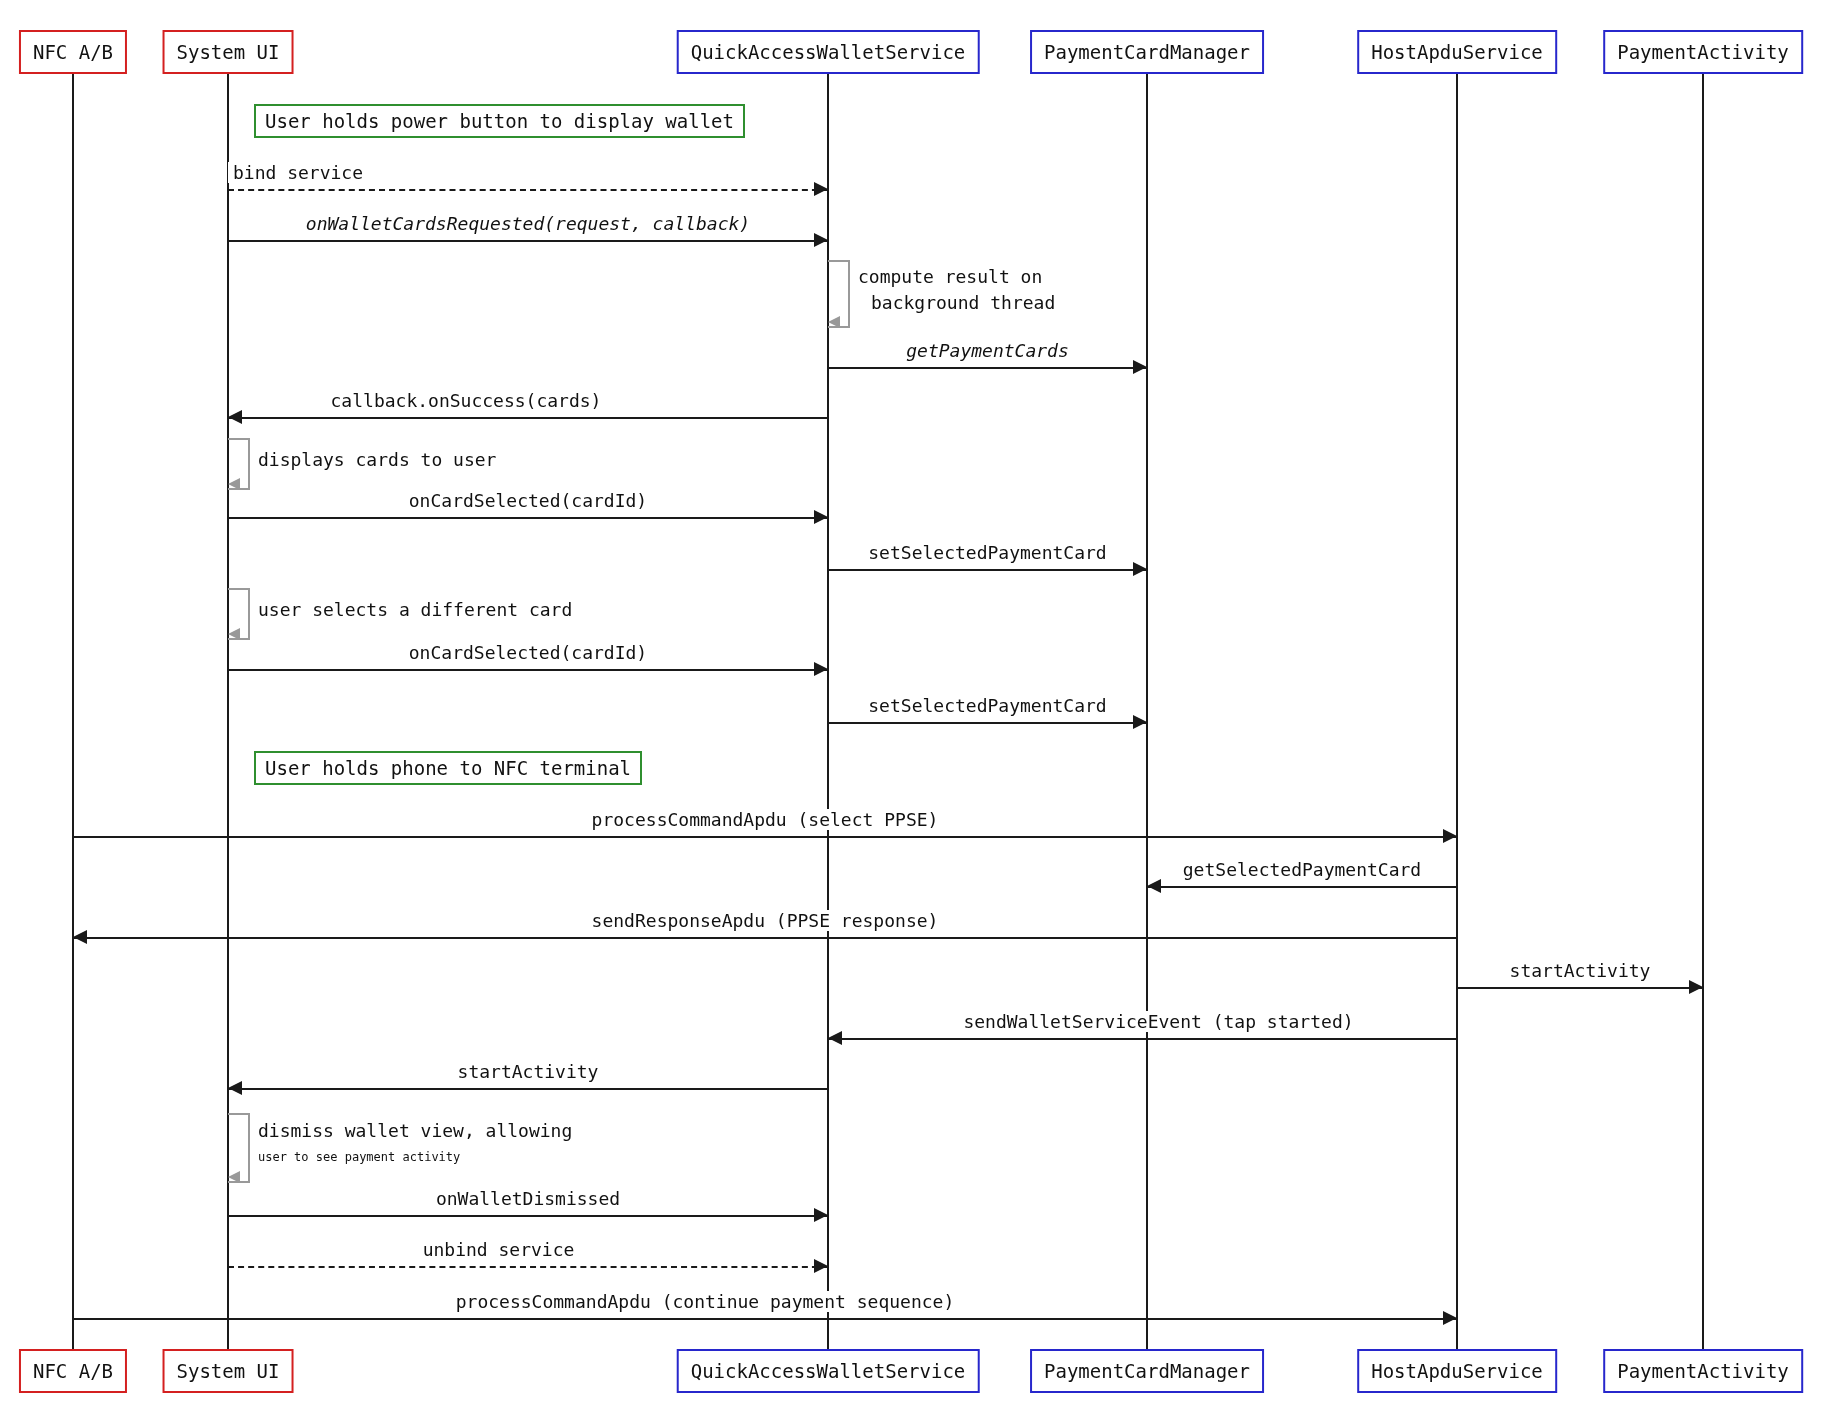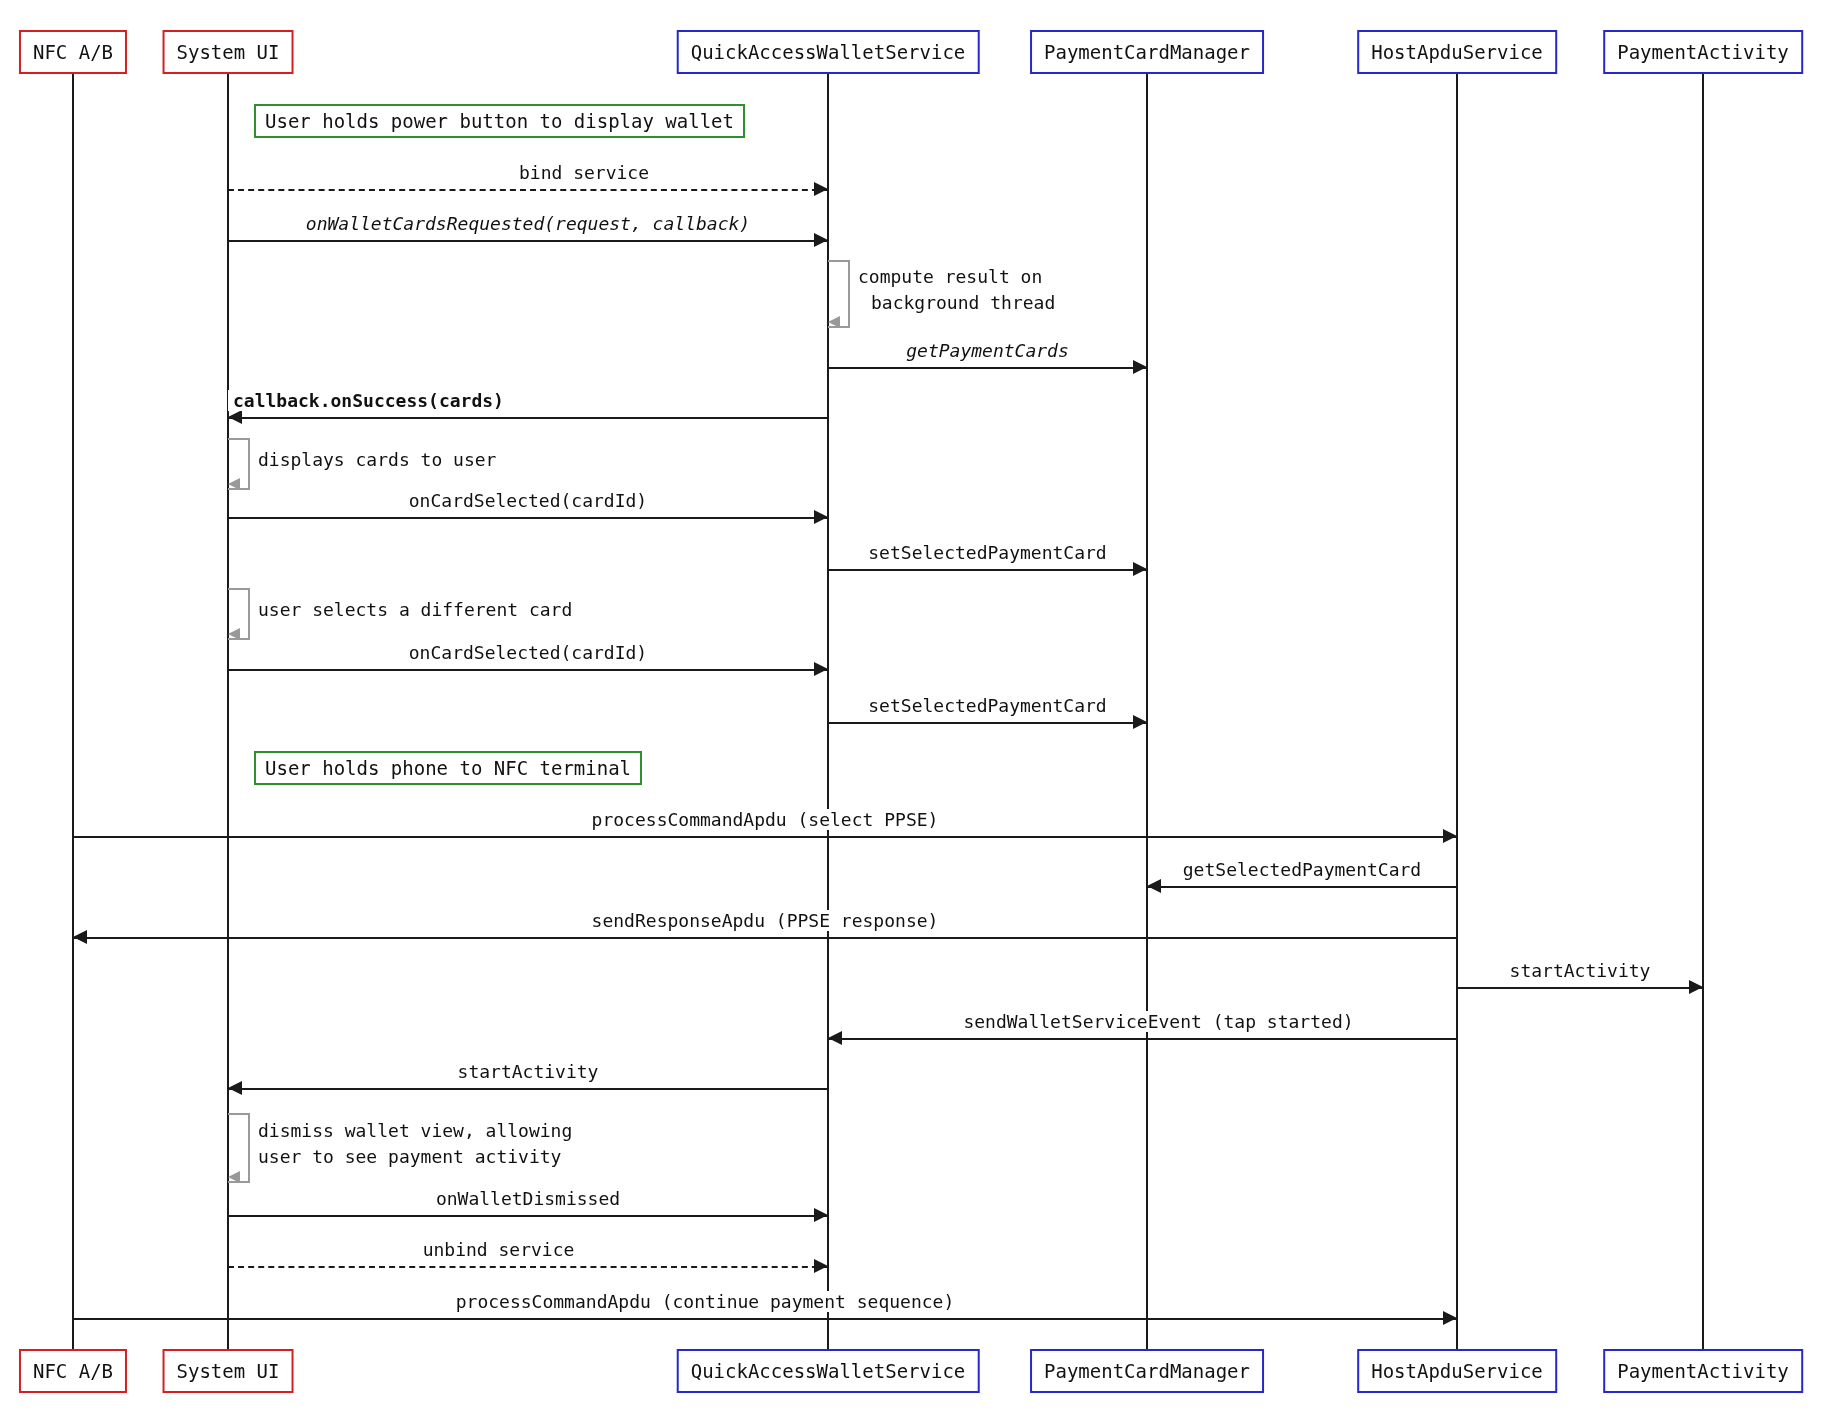--- a/index.html
+++ b/index.html
@@ -31,30 +31,30 @@
     <div style="position: absolute; left: 828px; top: 30px; transform: translateX(-50%); height: 40px; line-height: 40px; padding: 0px 12px; border: 2px solid rgb(39, 39, 204); background: rgb(255, 255, 255); font-size: 19px; white-space: nowrap; z-index: 5;">QuickAccessWalletService</div>
     <div style="position: absolute; left: 828px; top: 1349px; transform: translateX(-50%); height: 40px; line-height: 40px; padding: 0px 12px; border: 2px solid rgb(39, 39, 204); background: rgb(255, 255, 255); font-size: 19px; white-space: nowrap; z-index: 5;">QuickAccessWalletService</div>
     <div style="position: absolute; left: 1147px; top: 30px; transform: translateX(-50%); height: 40px; line-height: 40px; padding: 0px 12px; border: 2px solid rgb(39, 39, 204); background: rgb(255, 255, 255); font-size: 19px; white-space: nowrap; z-index: 5;">PaymentCardManager</div>
     <div style="position: absolute; left: 1147px; top: 1349px; transform: translateX(-50%); height: 40px; line-height: 40px; padding: 0px 12px; border: 2px solid rgb(39, 39, 204); background: rgb(255, 255, 255); font-size: 19px; white-space: nowrap; z-index: 5;">PaymentCardManager</div>
     <div style="position: absolute; left: 1457px; top: 30px; transform: translateX(-50%); height: 40px; line-height: 40px; padding: 0px 12px; border: 2px solid rgb(39, 39, 204); background: rgb(255, 255, 255); font-size: 19px; white-space: nowrap; z-index: 5;">HostApduService</div>
     <div style="position: absolute; left: 1457px; top: 1349px; transform: translateX(-50%); height: 40px; line-height: 40px; padding: 0px 12px; border: 2px solid rgb(39, 39, 204); background: rgb(255, 255, 255); font-size: 19px; white-space: nowrap; z-index: 5;">HostApduService</div>
     <div style="position: absolute; left: 1703px; top: 30px; transform: translateX(-50%); height: 40px; line-height: 40px; padding: 0px 12px; border: 2px solid rgb(39, 39, 204); background: rgb(255, 255, 255); font-size: 19px; white-space: nowrap; z-index: 5;">PaymentActivity</div>
     <div style="position: absolute; left: 1703px; top: 1349px; transform: translateX(-50%); height: 40px; line-height: 40px; padding: 0px 12px; border: 2px solid rgb(39, 39, 204); background: rgb(255, 255, 255); font-size: 19px; white-space: nowrap; z-index: 5;">PaymentActivity</div>
     <div style="position: absolute; left: 228px; top: 189px; width: 600px; height: 0px; border-top: 2px dashed rgb(26, 26, 26); z-index: 3;"></div>
     <div style="position: absolute; left: 814px; top: 182px; width: 0px; height: 0px; border-left: 14px solid rgb(26, 26, 26); border-top: 7px solid transparent; border-bottom: 7px solid transparent; z-index: 3;"></div>
-    <div style="position: absolute; left: 228px; top: 161px; width: 712px; text-align: center; font-size: 18px; line-height: 24px; z-index: 4;"><span style="background: rgb(255, 255, 255); padding: 0px 5px;">bind service</span></div>
+    <div style="position: absolute; left: 228px; top: 161px; width: 712px; text-align: left; font-size: 18px; line-height: 24px; z-index: 4;"><span style="background: rgb(255, 255, 255); padding: 0px 5px;">bind service</span></div>
     <div style="position: absolute; left: 228px; top: 240px; width: 600px; height: 0px; border-top: 2px solid rgb(26, 26, 26); z-index: 3;"></div>
     <div style="position: absolute; left: 814px; top: 233px; width: 0px; height: 0px; border-left: 14px solid rgb(26, 26, 26); border-top: 7px solid transparent; border-bottom: 7px solid transparent; z-index: 3;"></div>
     <div style="position: absolute; left: 228px; top: 212px; width: 600px; text-align: center; font-size: 18px; line-height: 24px; z-index: 4;"><span style="background: rgb(255, 255, 255); padding: 0px 5px; font-style: italic;">onWalletCardsRequested(request, callback)</span></div>
     <div style="position: absolute; left: 828px; top: 367px; width: 319px; height: 0px; border-top: 2px solid rgb(26, 26, 26); z-index: 3;"></div>
     <div style="position: absolute; left: 1133px; top: 360px; width: 0px; height: 0px; border-left: 14px solid rgb(26, 26, 26); border-top: 7px solid transparent; border-bottom: 7px solid transparent; z-index: 3;"></div>
     <div style="position: absolute; left: 828px; top: 339px; width: 319px; text-align: center; font-size: 18px; line-height: 24px; z-index: 4; font-style: italic;"><span style="background: rgb(255, 255, 255); padding: 0px 5px;">getPaymentCards</span></div>
     <div style="position: absolute; left: 228px; top: 417px; width: 600px; height: 0px; border-top: 2px solid rgb(26, 26, 26); z-index: 3;"></div>
     <div style="position: absolute; left: 228px; top: 410px; width: 0px; height: 0px; border-right: 14px solid rgb(26, 26, 26); border-top: 7px solid transparent; border-bottom: 7px solid transparent; z-index: 3;"></div>
-    <div style="position: absolute; left: 228px; top: 389px; width: 476px; text-align: left; font-size: 18px; line-height: 24px; z-index: 4; font-weight: bold;"><span style="background: rgb(255, 255, 255); padding: 0px 5px;">callback.onSuccess(cards)</span></div>
+    <div style="position: absolute; left: 228px; top: 389px; width: 476px; text-align: center; font-size: 18px; line-height: 24px; z-index: 4;"><span style="background: rgb(255, 255, 255); padding: 0px 5px;">callback.onSuccess(cards)</span></div>
     <div style="position: absolute; left: 228px; top: 517px; width: 600px; height: 0px; border-top: 2px solid rgb(26, 26, 26); z-index: 3;"></div>
     <div style="position: absolute; left: 814px; top: 510px; width: 0px; height: 0px; border-left: 14px solid rgb(26, 26, 26); border-top: 7px solid transparent; border-bottom: 7px solid transparent; z-index: 3;"></div>
     <div style="position: absolute; left: 228px; top: 489px; width: 600px; text-align: center; font-size: 18px; line-height: 24px; z-index: 4;"><span style="background: rgb(255, 255, 255); padding: 0px 5px;">onCardSelected(cardId)</span></div>
     <div style="position: absolute; left: 828px; top: 569px; width: 319px; height: 0px; border-top: 2px solid rgb(26, 26, 26); z-index: 3;"></div>
     <div style="position: absolute; left: 1133px; top: 562px; width: 0px; height: 0px; border-left: 14px solid rgb(26, 26, 26); border-top: 7px solid transparent; border-bottom: 7px solid transparent; z-index: 3;"></div>
     <div style="position: absolute; left: 828px; top: 541px; width: 319px; text-align: center; font-size: 18px; line-height: 24px; z-index: 4;"><span style="background: rgb(255, 255, 255); padding: 0px 5px;">setSelectedPaymentCard</span></div>
     <div style="position: absolute; left: 228px; top: 669px; width: 600px; height: 0px; border-top: 2px solid rgb(26, 26, 26); z-index: 3;"></div>
     <div style="position: absolute; left: 814px; top: 662px; width: 0px; height: 0px; border-left: 14px solid rgb(26, 26, 26); border-top: 7px solid transparent; border-bottom: 7px solid transparent; z-index: 3;"></div>
     <div style="position: absolute; left: 228px; top: 641px; width: 600px; text-align: center; font-size: 18px; line-height: 24px; z-index: 4;"><span style="background: rgb(255, 255, 255); padding: 0px 5px;">onCardSelected(cardId)</span></div>
     <div style="position: absolute; left: 828px; top: 722px; width: 319px; height: 0px; border-top: 2px solid rgb(26, 26, 26); z-index: 3;"></div>
@@ -93,16 +93,16 @@
     <div style="position: absolute; left: 830px; top: 290px; font-size: 18px; line-height: 26px; white-space: nowrap; z-index: 4; margin-left: 41px;">background thread</div>
     <div style="position: absolute; left: 228px; top: 438px; width: 20px; height: 48px; border-top: 2px solid rgb(153, 153, 153); border-right: 2px solid rgb(153, 153, 153); border-bottom: 2px solid rgb(153, 153, 153); z-index: 2;"></div>
     <div style="position: absolute; left: 228px; top: 478px; width: 0px; height: 0px; border-right: 12px solid rgb(153, 153, 153); border-top: 6px solid transparent; border-bottom: 6px solid transparent; z-index: 2;"></div>
     <div style="position: absolute; left: 258px; top: 447px; font-size: 18px; line-height: 26px; white-space: nowrap; z-index: 4;">displays cards to user</div>
     <div style="position: absolute; left: 228px; top: 588px; width: 20px; height: 48px; border-top: 2px solid rgb(153, 153, 153); border-right: 2px solid rgb(153, 153, 153); border-bottom: 2px solid rgb(153, 153, 153); z-index: 2;"></div>
     <div style="position: absolute; left: 228px; top: 628px; width: 0px; height: 0px; border-right: 12px solid rgb(153, 153, 153); border-top: 6px solid transparent; border-bottom: 6px solid transparent; z-index: 2;"></div>
     <div style="position: absolute; left: 258px; top: 597px; font-size: 18px; line-height: 26px; white-space: nowrap; z-index: 4;">user selects a different card</div>
     <div style="position: absolute; left: 228px; top: 1113px; width: 20px; height: 66px; border-top: 2px solid rgb(153, 153, 153); border-right: 2px solid rgb(153, 153, 153); border-bottom: 2px solid rgb(153, 153, 153); z-index: 2;"></div>
     <div style="position: absolute; left: 228px; top: 1171px; width: 0px; height: 0px; border-right: 12px solid rgb(153, 153, 153); border-top: 6px solid transparent; border-bottom: 6px solid transparent; z-index: 2;"></div>
     <div style="position: absolute; left: 258px; top: 1118px; font-size: 18px; line-height: 26px; white-space: nowrap; z-index: 4;">dismiss wallet view, allowing</div>
-    <div style="position: absolute; left: 258px; top: 1144px; font-size: 18px; line-height: 26px; white-space: nowrap; z-index: 4;">user to see payment activity</div>
+    <div style="position: absolute; left: 258px; top: 1144px; font-size: 12px; line-height: 26px; white-space: nowrap; z-index: 4;">user to see payment activity</div>
     <div style="position: absolute; left: 254px; top: 104px; border: 2px solid rgb(47, 143, 47); padding: 4px 9px; font-size: 19px; white-space: nowrap; background: rgb(255, 255, 255); z-index: 5;">User holds power button to display wallet</div>
     <div style="position: absolute; left: 254px; top: 751px; border: 2px solid rgb(47, 143, 47); padding: 4px 9px; font-size: 19px; white-space: nowrap; background: rgb(255, 255, 255); z-index: 5;">User holds phone to NFC terminal</div>
   </div>
 
 </body></html>

